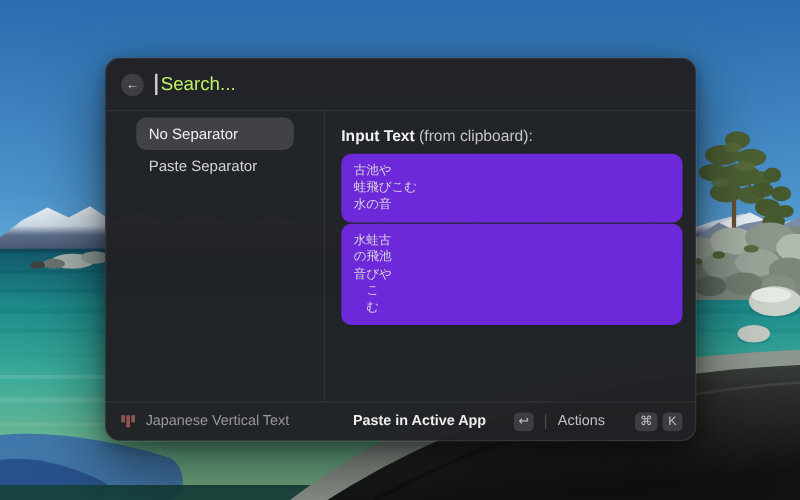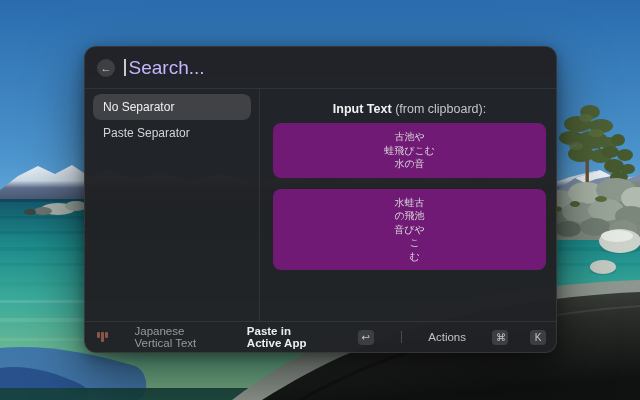--- a/index.html
+++ b/index.html
@@ -49,33 +49,33 @@
     cursor: pointer;
     display: flex; align-items: center; justify-content: center;
     flex: 0 0 18px;
   }
   .caret {
     width: 1.5px; height: 17px;
     background: #c9cacd;
     margin-right: 3px;
   }
   .search-placeholder {
-    color: #c4b5fd;
-    font-size: 19px;
+    color: #bef264;
+    font-size: 15px;
   }
 
   .content {
     flex: 1 1 auto;
     display: flex;
     min-height: 0;
   }
   .sidebar {
     width: 175px;
     flex: 0 0 175px;
-    padding: 5px 8px;
+    padding: 5px 24px;
     border-right: 1px solid rgba(255,255,255,0.07);
   }
   .side-item {
     height: 26px;
     display: flex;
     align-items: center;
     padding: 0 10px;
     border-radius: 8px;
     font-size: 12px;
     color: #d4d4d7;
@@ -83,49 +83,47 @@
   }
   .side-item.selected {
     background: #414246;
     color: #f0f0f2;
   }
 
   .detail {
     flex: 1 1 auto;
     padding: 10px 10px 10px 13px;
     overflow: hidden;
-    text-align: center;
   }
   .detail-heading {
     font-size: 12.5px;
     color: #c6c6ca;
     margin: 3px 0 7px 0;
   }
   .detail-heading b { color: #f2f2f4; font-weight: 700; }
   .code-block {
-    background: #701a75;
+    background: #6d28d9;
     border-radius: 8px;
     padding: 7px 10px;
     font-size: 10px;
     line-height: 13.5px;
     color: #d6d6d9;
     white-space: pre;
     font-family: "DejaVu Sans", sans-serif;
-    margin-bottom: 11px;
+    margin-bottom: 1px;
   }
 
   .footer {
     flex: 0 0 31px;
     height: 31px;
     border-top: 1px solid rgba(255,255,255,0.08);
     display: flex;
     align-items: center;
     padding: 0 10px;
     font-size: 11.5px;
-    gap: 18px;
   }
   .ext-icon {
     display: inline-flex;
     align-items: flex-start;
     gap: 1.5px;
     margin: 0 9px 0 2px;
   }
   .ext-icon i {
     display: block;
     width: 2.5px;
@@ -148,21 +146,21 @@
     font-size: 10px;
     line-height: 15px;
     text-align: center;
     display: inline-block;
   }
   .footer-sep {
     width: 1px; height: 12px;
     background: #4a4b4f;
     margin: 0 9px;
   }
-  .actions-label { color: #c2c2c6; margin-right: 8px; }
+  .actions-label { color: #c2c2c6; margin-right: 24px; }
   .kbd + .kbd { margin-left: 4px; }
 </style>
 </head>
 <body>
 
 <svg class="wallpaper" viewBox="0 0 640 400" preserveAspectRatio="none" aria-hidden="true">
   <defs>
     <linearGradient id="sky" x1="0" y1="0" x2="0" y2="1">
       <stop offset="0" stop-color="#2a6cae"></stop>
       <stop offset="0.75" stop-color="#4b93cc"></stop>

